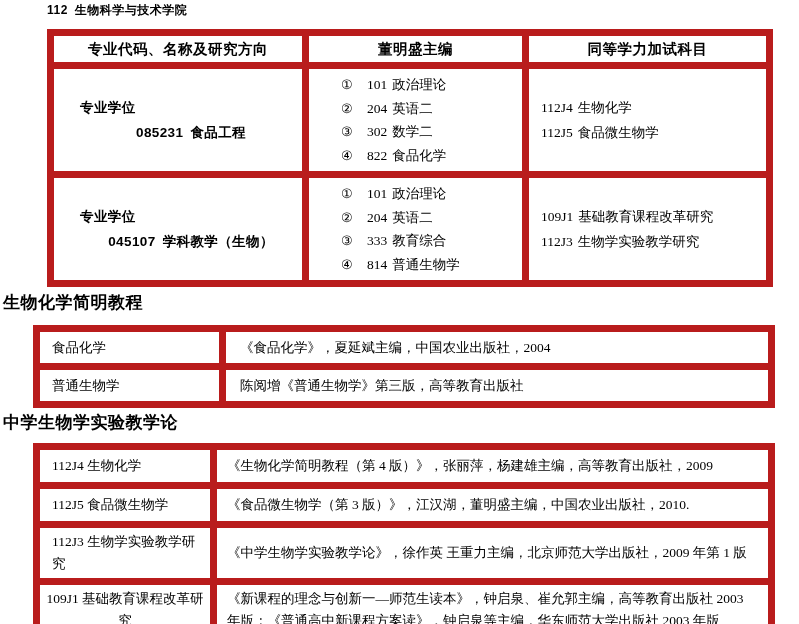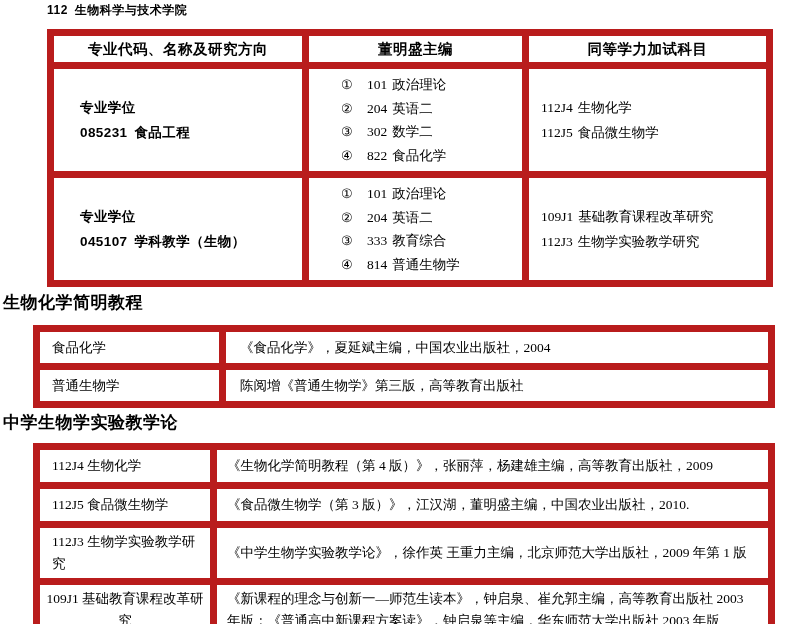--- a/index.html
+++ b/index.html
@@ -64,21 +64,21 @@
 
   .major-cell {
     padding-left: 26px;
     font-family: "Liberation Sans", "DejaVu Sans", sans-serif;
     font-weight: bold;
     font-size: 13.5px;
     line-height: 25px;
     letter-spacing: 0.4px;
   }
   .major-cell .degree { display: block; }
-  .major-cell .name   { display: block; }
+  .major-cell .name   { display: block; text-align: center; }
   .major-cell .name .code { margin-right: 7px; }
 
   .subject-list {
     list-style: none;
     margin: 0;
     padding: 4px 0 4px 12px;
     font-size: 13.5px;
     line-height: 23.5px;
   }
   .subject-list li { white-space: nowrap; margin-left: 20px; }

